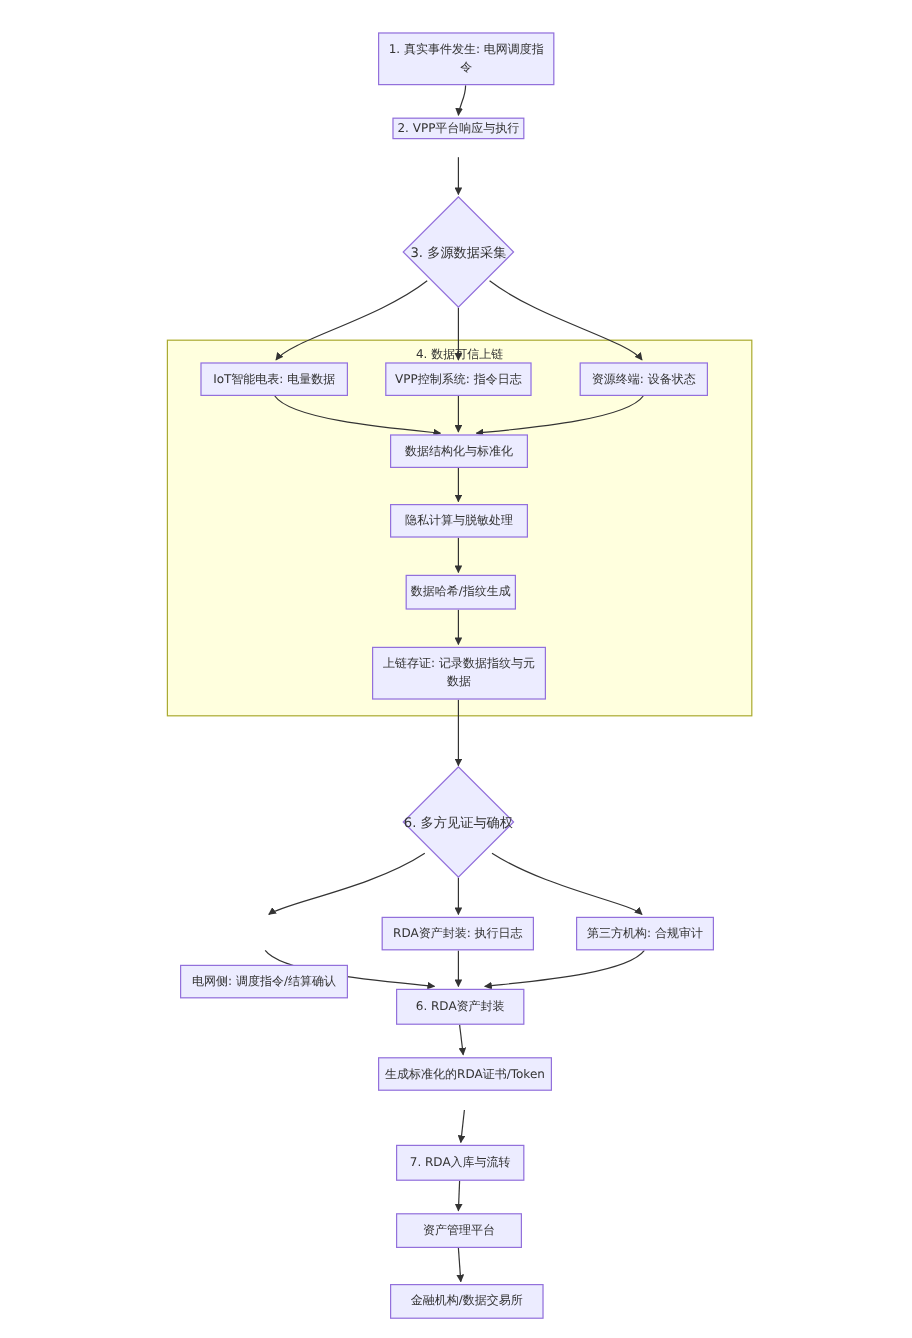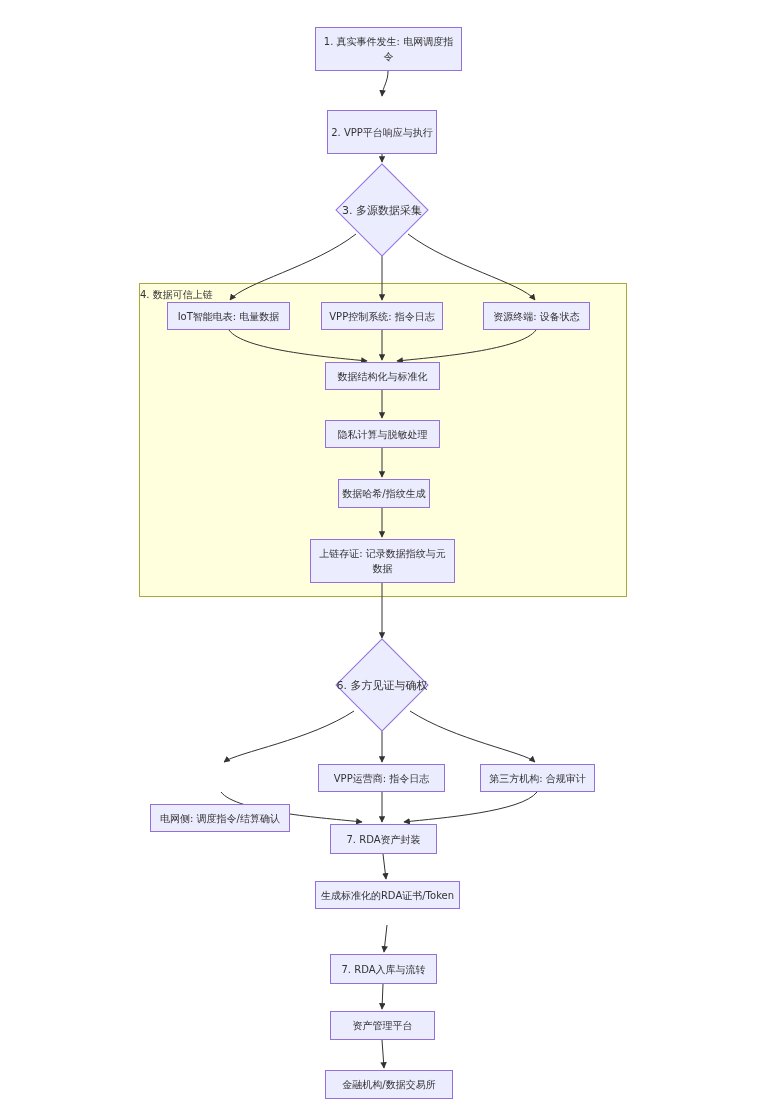--- a/index.html
+++ b/index.html
@@ -21,21 +21,21 @@
     background:var(--node-fill);border:1px solid var(--node-border);
     display:flex;align-items:center;justify-content:center;text-align:center;
     font-size:10px;line-height:1.5;color:var(--text);padding:2px 4px;
   }
   .node.oneline{white-space:nowrap;}
   .subgraph{
     position:absolute;box-sizing:border-box;
     background:var(--subgraph-fill);border:1px solid var(--subgraph-border);
   }
   .subgraph-label{
-    position:absolute;left:0;top:4px;width:100%;text-align:left;
+    position:absolute;left:0;top:4px;width:100%;text-align:center;
     font-size:10px;color:var(--text);white-space:nowrap;
   }
   .diamond{position:absolute;display:flex;align-items:center;justify-content:center;}
   .diamond-shape{
     position:absolute;left:50%;top:50%;width:64px;height:64px;
     transform:translate(-50%,-50%) rotate(45deg);
     background:var(--node-fill);border:1px solid var(--node-border);
   }
   .diamond-label{position:relative;white-space:nowrap;font-size:11px;color:var(--text);}
 </style>
@@ -73,21 +73,21 @@
     <path class="edge-path" marker-end="url(#arrowhead)" d="M382,792 L382,822"></path>
     <path class="edge-path" marker-end="url(#arrowhead)" d="M537,792 C522,812 440,818 404,822"></path>
     <path class="edge-path" marker-end="url(#arrowhead)" d="M383,854 L386,879"></path>
     <path class="edge-path" marker-end="url(#arrowhead)" d="M387,925 L384,952"></path>
     <path class="edge-path" marker-end="url(#arrowhead)" d="M383,984 L382,1009"></path>
     <path class="edge-path" marker-end="url(#arrowhead)" d="M382,1040 L384,1068"></path>
   </svg>
 
   <div class="node" style="left:315px;top:27px;width:147px;height:44px">1. 真实事件发生: 电网调度指令</div>
 
-  <div class="node oneline" style="left:327px;top:110px;width:110px;height:44px">2. VPP平台响应与执行</div>
+  <div class="node oneline" style="left:327px;top:98px;width:110px;height:18px">2. VPP平台响应与执行</div>
 
   <div class="diamond" style="left:337px;top:165px;width:90px;height:90px">
     <span class="diamond-shape"></span>
     <span class="diamond-label">3. 多源数据采集</span>
   </div>
 
   <div class="node oneline" style="left:167px;top:302px;width:123px;height:28px">IoT智能电表: 电量数据</div>
 
   <div class="node oneline" style="left:321px;top:302px;width:122px;height:28px">VPP控制系统: 指令日志</div>
 
@@ -101,25 +101,25 @@
 
   <div class="node" style="left:310px;top:539px;width:145px;height:44px">上链存证: 记录数据指纹与元数据</div>
 
   <div class="diamond" style="left:335px;top:640px;width:94px;height:90px">
     <span class="diamond-shape"></span>
     <span class="diamond-label">6. 多方见证与确权</span>
   </div>
 
   <div class="node oneline" style="left:150px;top:804px;width:140px;height:28px">电网侧: 调度指令/结算确认</div>
 
-  <div class="node oneline" style="left:318px;top:764px;width:127px;height:28px">VPP运营商: 指令日志</div>
+  <div class="node oneline" style="left:318px;top:764px;width:127px;height:28px">RDA资产封装: 执行日志</div>
 
   <div class="node oneline" style="left:480px;top:764px;width:115px;height:28px">第三方机构: 合规审计</div>
 
-  <div class="node oneline" style="left:330px;top:824px;width:107px;height:30px">7. RDA资产封装</div>
+  <div class="node oneline" style="left:330px;top:824px;width:107px;height:30px">6. RDA资产封装</div>
 
   <div class="node" style="left:315px;top:881px;width:145px;height:28px">生成标准化的RDA证书/Token</div>
 
   <div class="node oneline" style="left:330px;top:954px;width:107px;height:30px">7. RDA入库与流转</div>
 
   <div class="node oneline" style="left:330px;top:1011px;width:105px;height:29px">资产管理平台</div>
 
   <div class="node oneline" style="left:325px;top:1070px;width:128px;height:29px">金融机构/数据交易所</div>
 
 </div>

